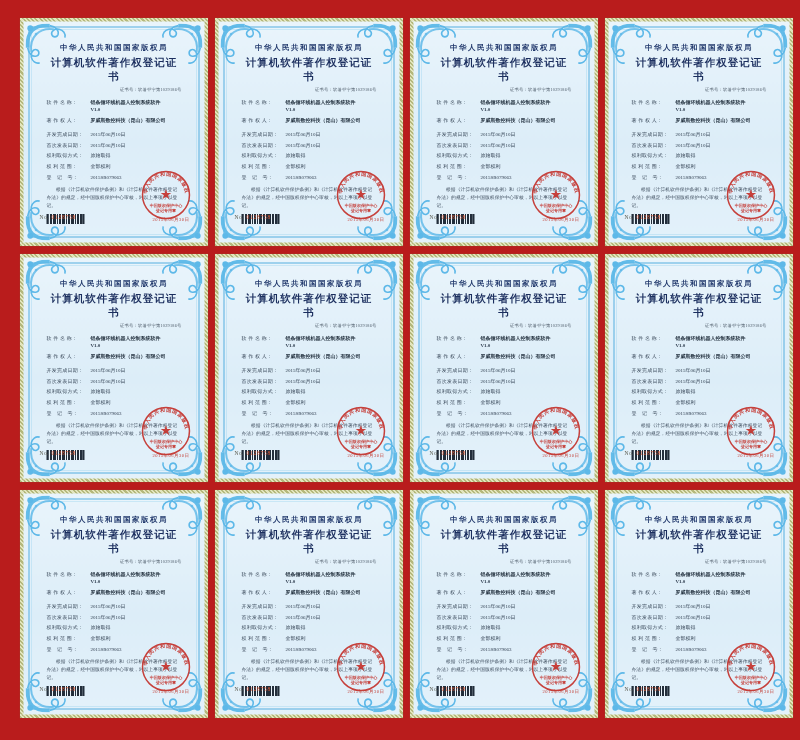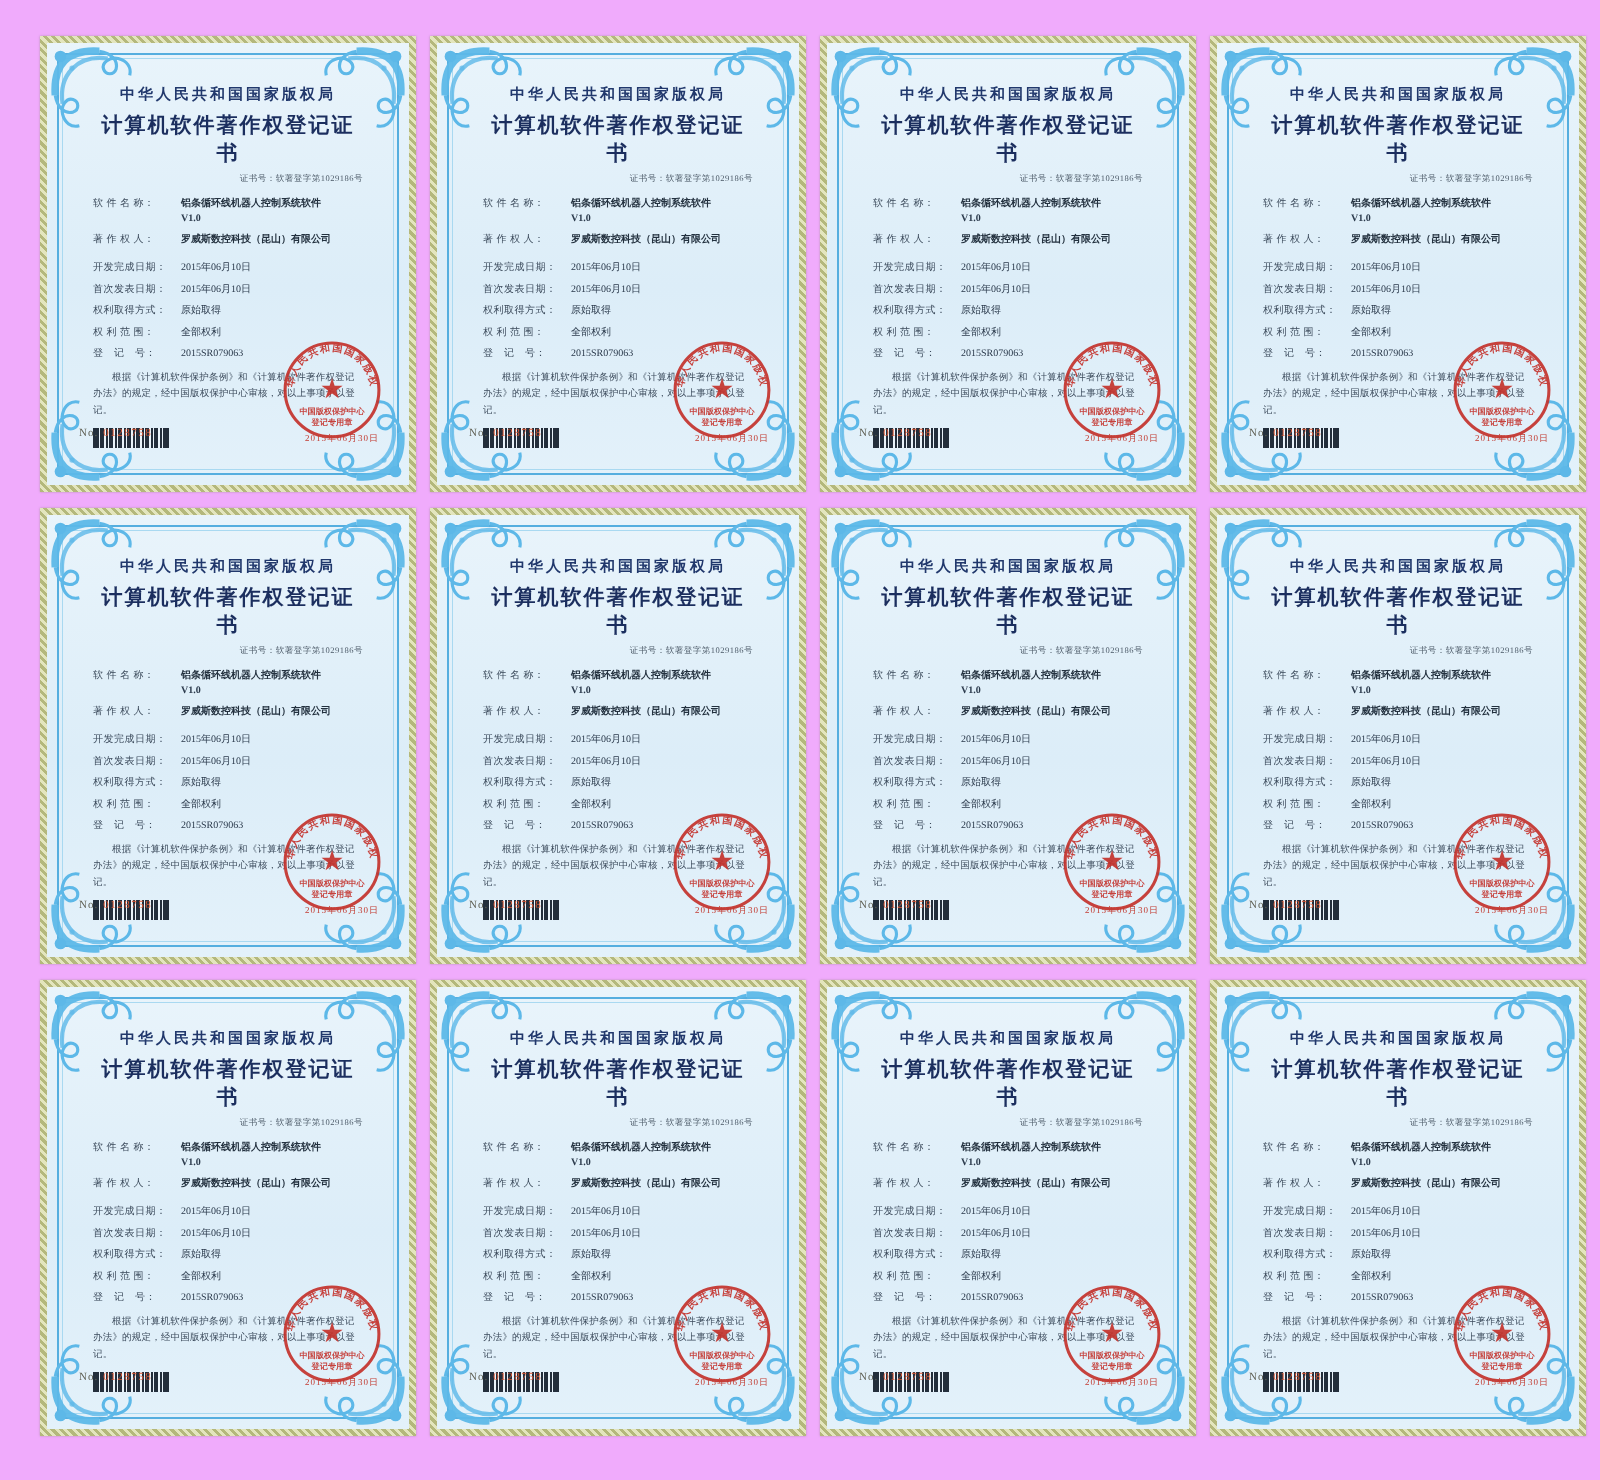--- a/index.html
+++ b/index.html
@@ -6,21 +6,21 @@
   html,body { background:#ffffff; }
   body { width:800px; height:740px; overflow:hidden; font-family:"Liberation Serif", serif; }
 
   .grid {
     width:800px; height:740px;
     padding:18px 0 0 20px;
     display:grid;
     grid-template-columns:repeat(4,188px);
     grid-auto-rows:228px;
     column-gap:7px; row-gap:8px;
-    background:#f0abfc;
+    background:#b91c1c;
   }
 
   .cert { width:188px; height:228px; position:relative; }
   .cert-inner {
     width:376px; height:456px;
     transform:scale(0.5); transform-origin:0 0;
     position:relative;
     background:linear-gradient(180deg,#e9f4fb 0%,#dcedf8 55%,#e3f1fa 100%);
     border:7px solid #c3c68e;
     border-image:repeating-linear-gradient(45deg,#b4b87c 0 3px,#e3e5bd 3px 6px) 7;

